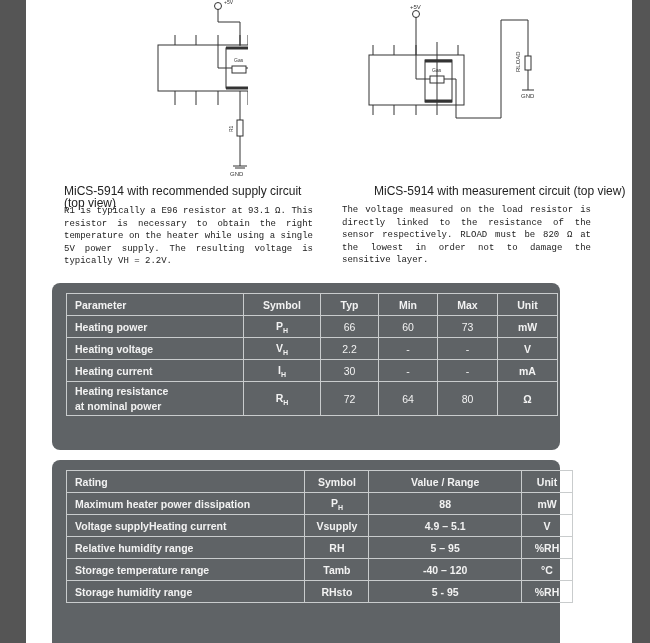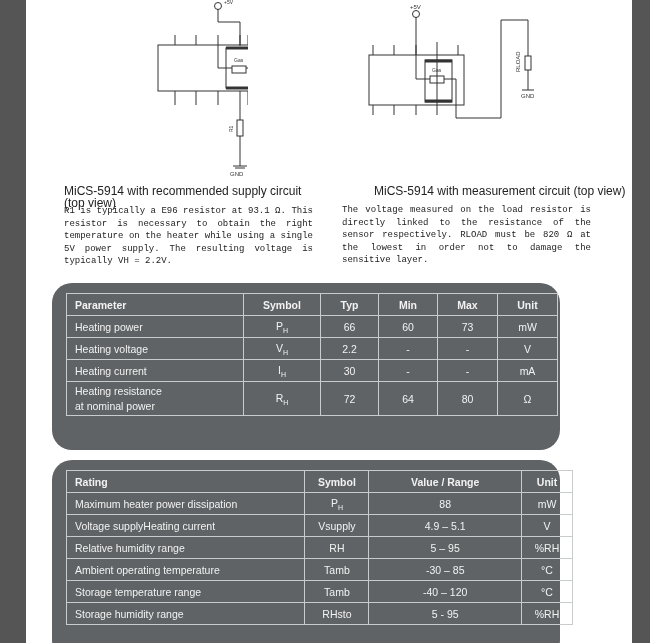--- a/index.html
+++ b/index.html
@@ -1,27 +1,27 @@
 <!DOCTYPE html>
 <html><head>
 <meta charset="utf-8">
 <style>
   html, body { margin:0; padding:0; }
   body { width:650px; height:643px; overflow:hidden; background:#555555; position:relative; font-family:"Liberation Sans", sans-serif; }
   .page { position:absolute; left:26px; top:0; width:606px; height:643px; background:#ffffff; overflow:hidden; }
   .diagram { position:absolute; }
   .caption { position:absolute; font-size:12px; color:#222; line-height:12px; }
   .para { position:absolute; font-size:9px; color:#222; line-height:12.5px; text-align:justify;font-family:Liberation Mono, monospace; }
-  .panel { position:absolute; left:26px; width:508px; background:#5f6366; border-radius:20px; }
+  .panel { position:absolute; left:26px; width:508px; background:#5f6366; border-radius:8px; }
   table { position:absolute; border-collapse:collapse; color:#f2f2f2; font-size:10.5px; }
   td, th { border:1px solid #c9cccd; padding:0 8px; font-weight:normal; }
   th { font-weight:bold; }
   .c { text-align:center; }
   .l { text-align:left; }
-  .b { font-weight:normal; }
+  .b { font-weight:bold; }
   sub { font-size:7px; vertical-align:-3px; }
 </style>
 </head>
 <body>
 
 <div class="page">
 
   <svg class="diagram" style="left:112px;top:0px;" width="110" height="178" viewBox="0 0 110 178">
     <g stroke="#333" stroke-width="1" fill="none" font-family="Liberation Sans, sans-serif">
       <circle cx="80" cy="6" r="3.5"></circle>
@@ -187,26 +187,20 @@
         <td class="c b">4.9 – 5.1</td>
         <td class="c b">V</td>
       </tr>
       <tr style="height:22px;margin-left:7px;">
         <td class="l b">Relative humidity range</td>
         <td class="c b">RH</td>
         <td class="c b">5 – 95</td>
         <td class="c b">%RH</td>
       </tr>
       <tr style="height:22px;">
-        <td class="l b">Ambient operating temperature</td>
-        <td class="c b">Tamb</td>
-        <td class="c b">-30 – 85</td>
-        <td class="c b">°C</td>
-      </tr>
-      <tr style="height:22px;">
         <td class="l b">Storage temperature range</td>
         <td class="c b">Tamb</td>
         <td class="c b">-40 – 120</td>
         <td class="c b">°C</td>
       </tr>
       <tr style="height:22px;">
         <td class="l b">Storage humidity range</td>
         <td class="c b">RHsto</td>
         <td class="c b">5 - 95</td>
         <td class="c b">%RH</td>

